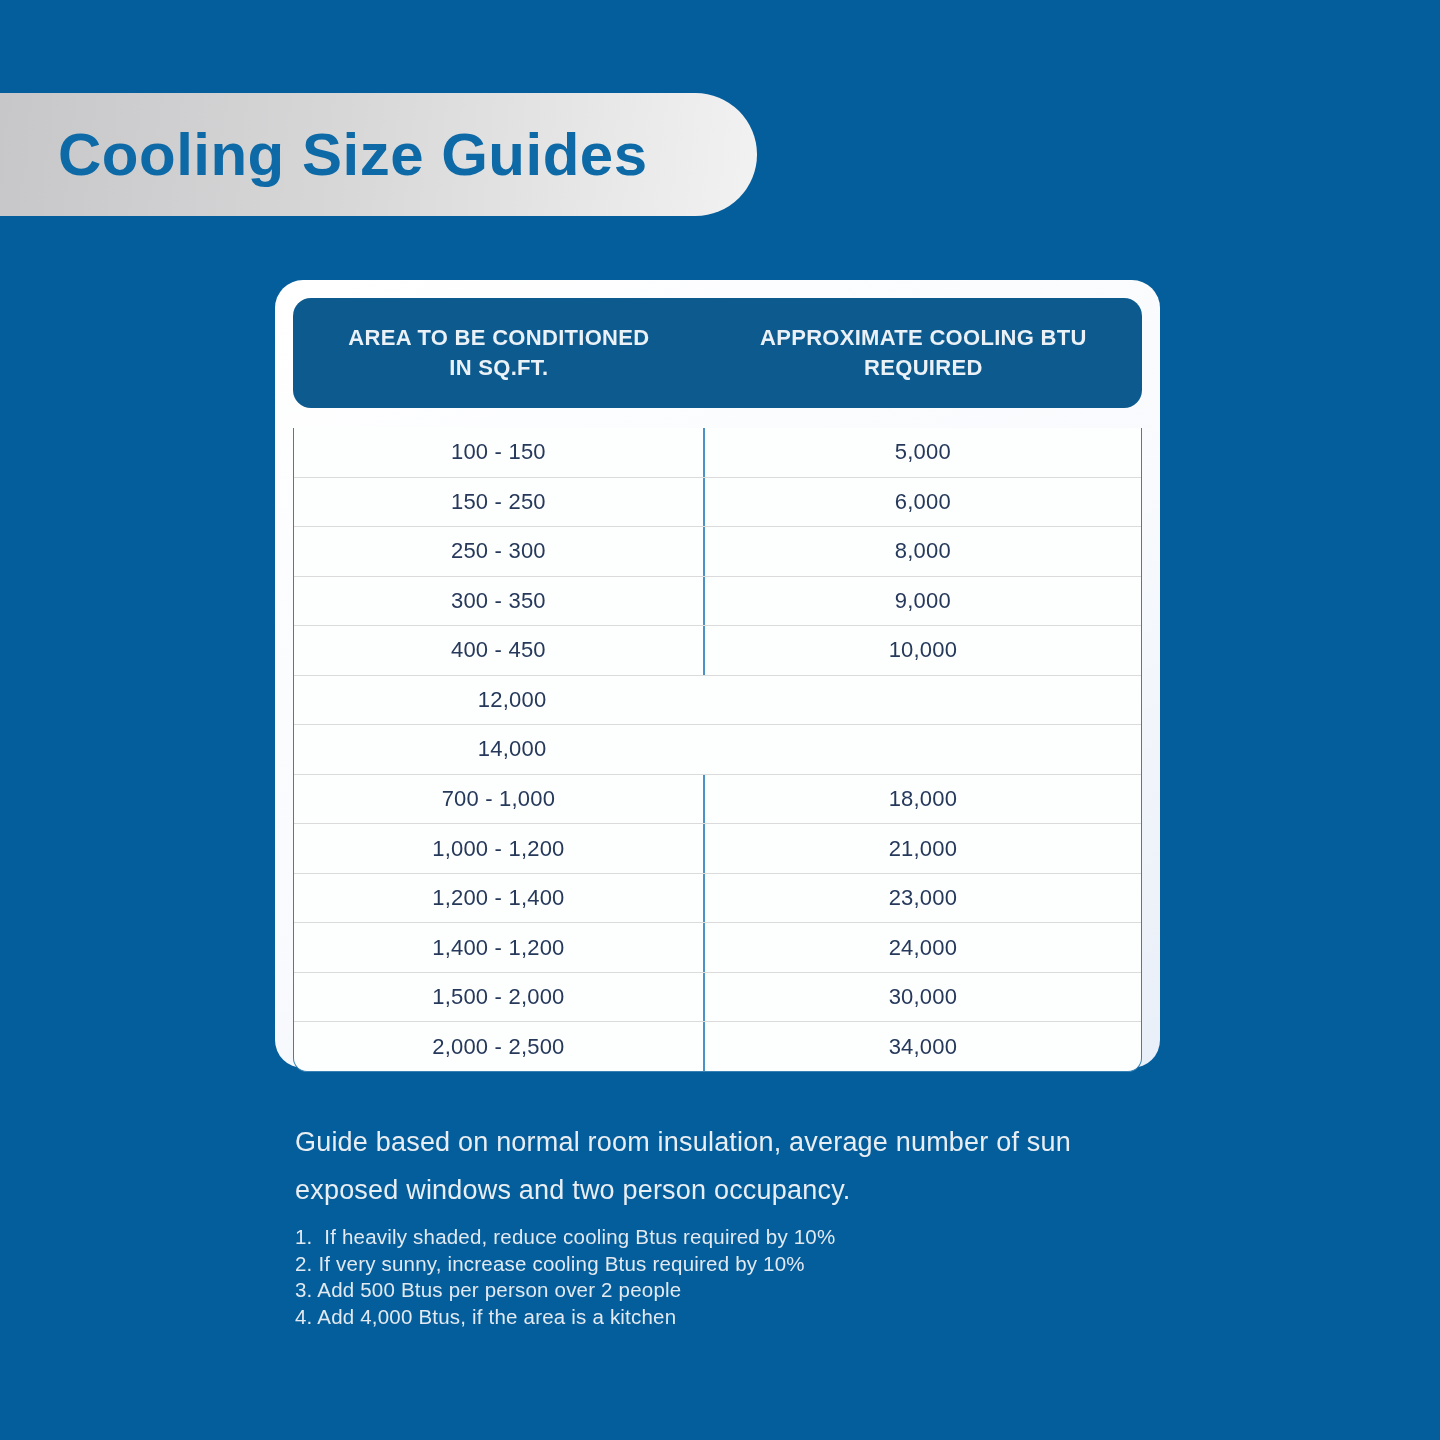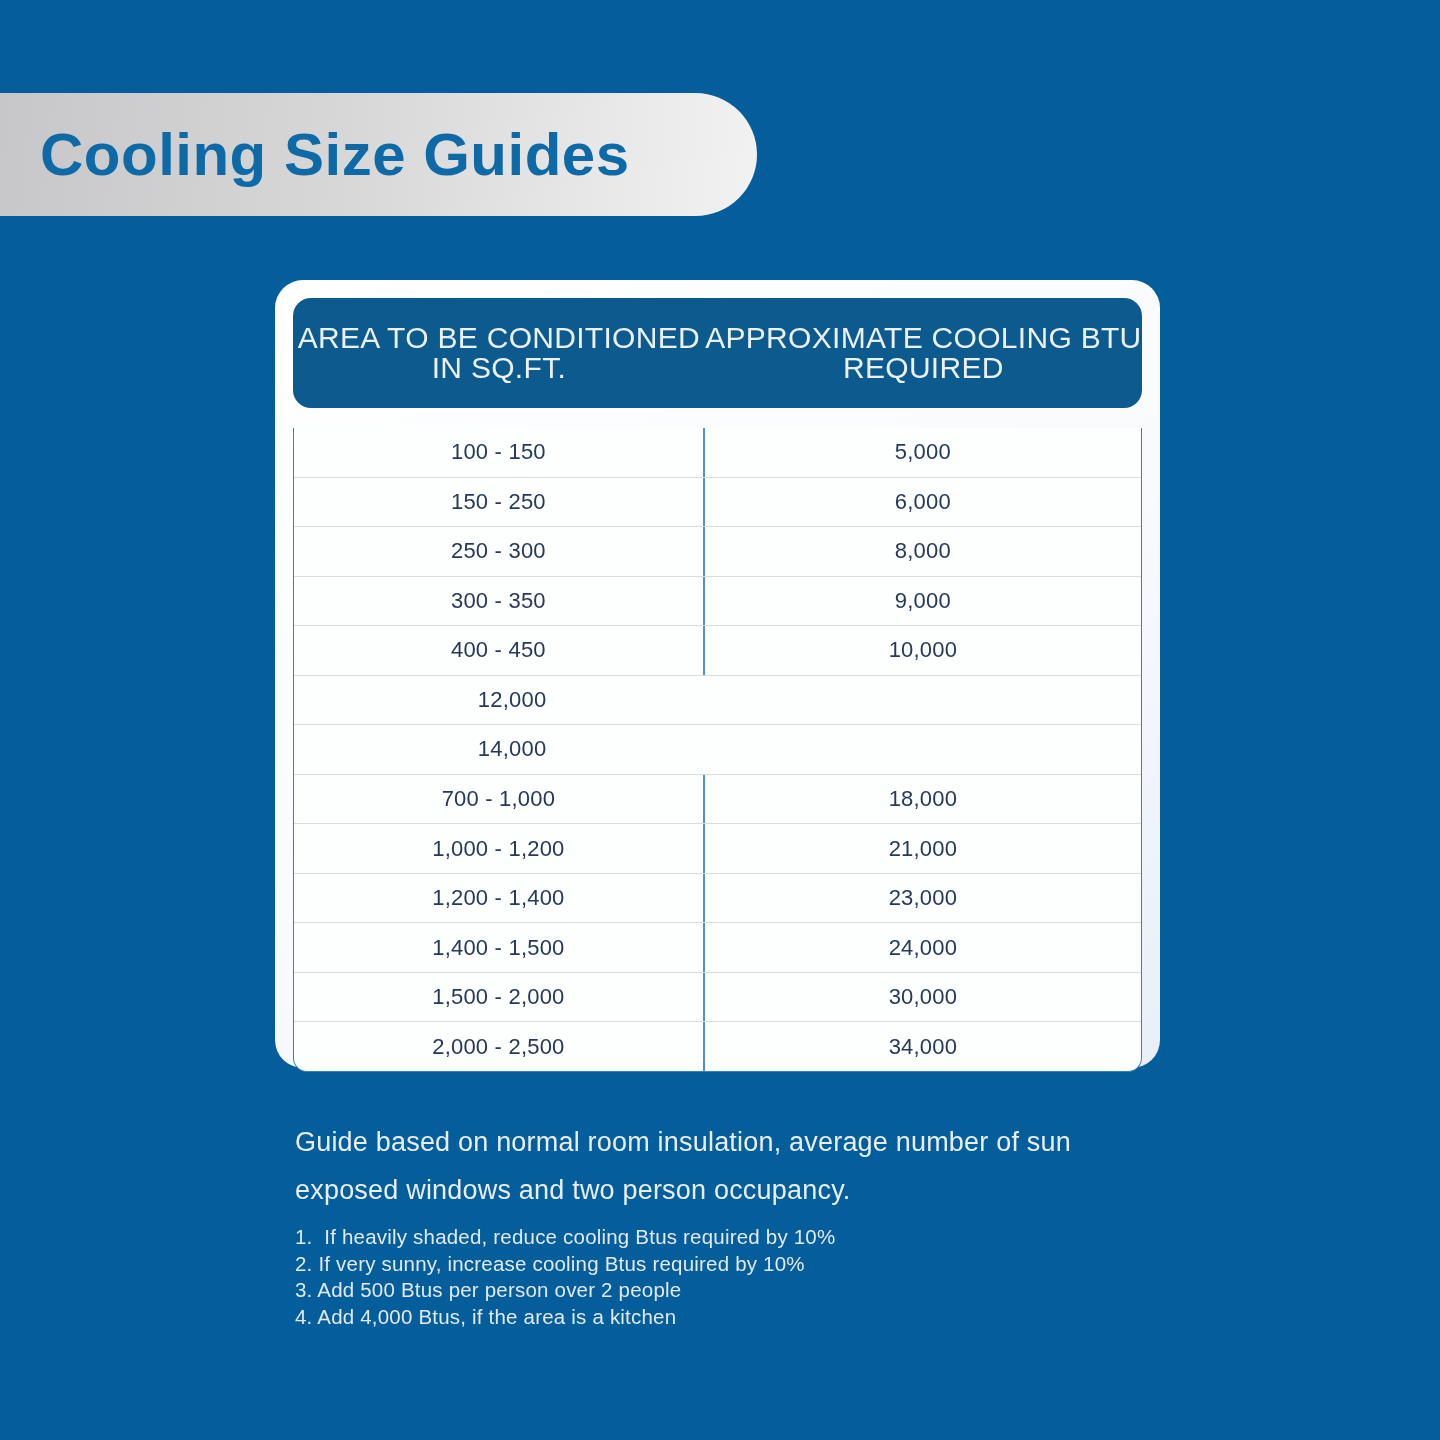--- a/index.html
+++ b/index.html
@@ -17,21 +17,21 @@
   }
   
   .banner {
     position: absolute; left: 0; top: 93px;
     width: 757px; height: 123px;
     border-radius: 0 62px 62px 0;
     background: linear-gradient(96deg, #c7c7c9 0%, #d7d7d8 45%, #f2f2f2 100%);
     display: flex; align-items: center;
   }
   .banner-title {
-    padding-left: 40px;
+    padding-left: 58px;
     font-size: 60px; font-weight: bold;
     color: #0E6AA7;
     letter-spacing: 0.5px;
     white-space: nowrap;
   }
   
   .card {
     position: absolute; left: 275px; top: 280px;
     width: 885px; height: 788px;
     border-radius: 28px;
@@ -41,21 +41,21 @@
     position: absolute; left: 18px; top: 18px;
     width: 849px; height: 110px;
     background: #0D5A8E;
     border-radius: 18px;
     display: flex;
     color: #EAF1F7;
   }
   .th-cell {
     display: flex; align-items: center; justify-content: center;
     text-align: center;
-    font-size: 30px; font-weight: normal;
+    font-size: 22px; font-weight: bold;
     line-height: 30px;
     letter-spacing: 0.3px;
     white-space: pre-line;
   }
   .th-cell.col-area { width: 48.5%; }
   .th-cell.col-btu  { width: 51.5%; }
   .table-body {
     position: absolute; left: 18px; top: 128px;
     width: 849px; height: 644px;
     border: 1.5px solid #3781B4;
@@ -144,21 +144,21 @@
       </div>
       <div class="t-row">
         <div class="t-cell col-area">1,000 - 1,200</div>
         <div class="t-cell col-btu">21,000</div>
       </div>
       <div class="t-row">
         <div class="t-cell col-area">1,200 - 1,400</div>
         <div class="t-cell col-btu">23,000</div>
       </div>
       <div class="t-row">
-        <div class="t-cell col-area">1,400 - 1,500</div>
+        <div class="t-cell col-area">1,400 - 1,200</div>
         <div class="t-cell col-btu">24,000</div>
       </div>
       <div class="t-row">
         <div class="t-cell col-area">1,500 - 2,000</div>
         <div class="t-cell col-btu">30,000</div>
       </div>
       <div class="t-row">
         <div class="t-cell col-area">2,000 - 2,500</div>
         <div class="t-cell col-btu">34,000</div>
       </div>

